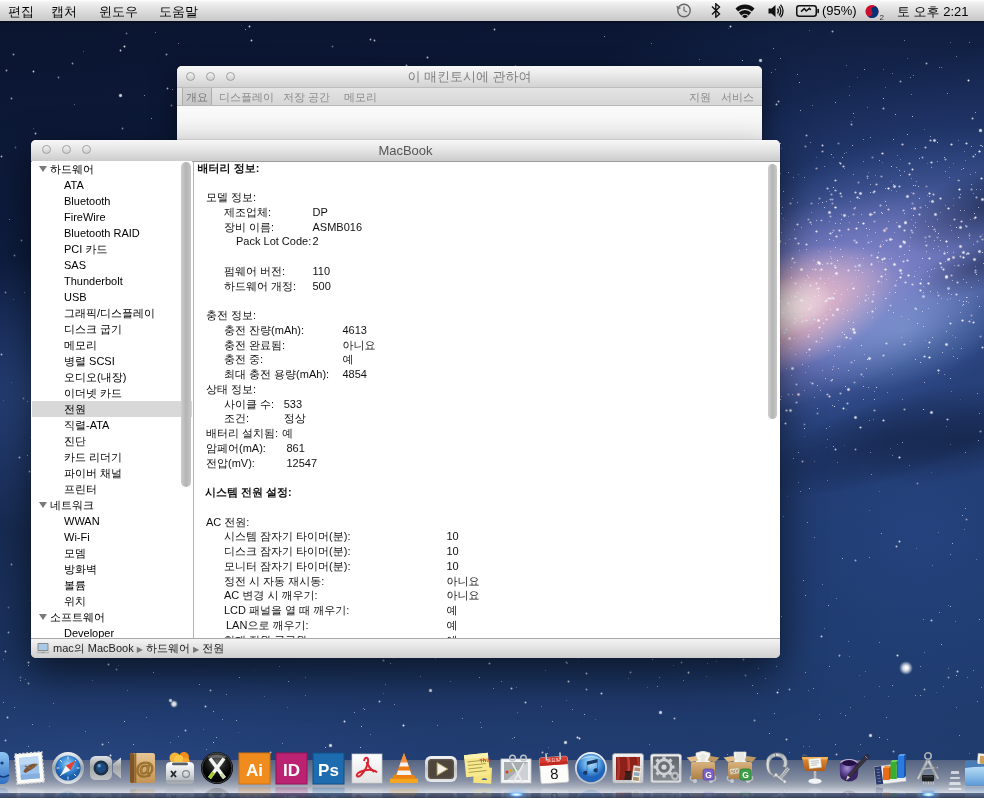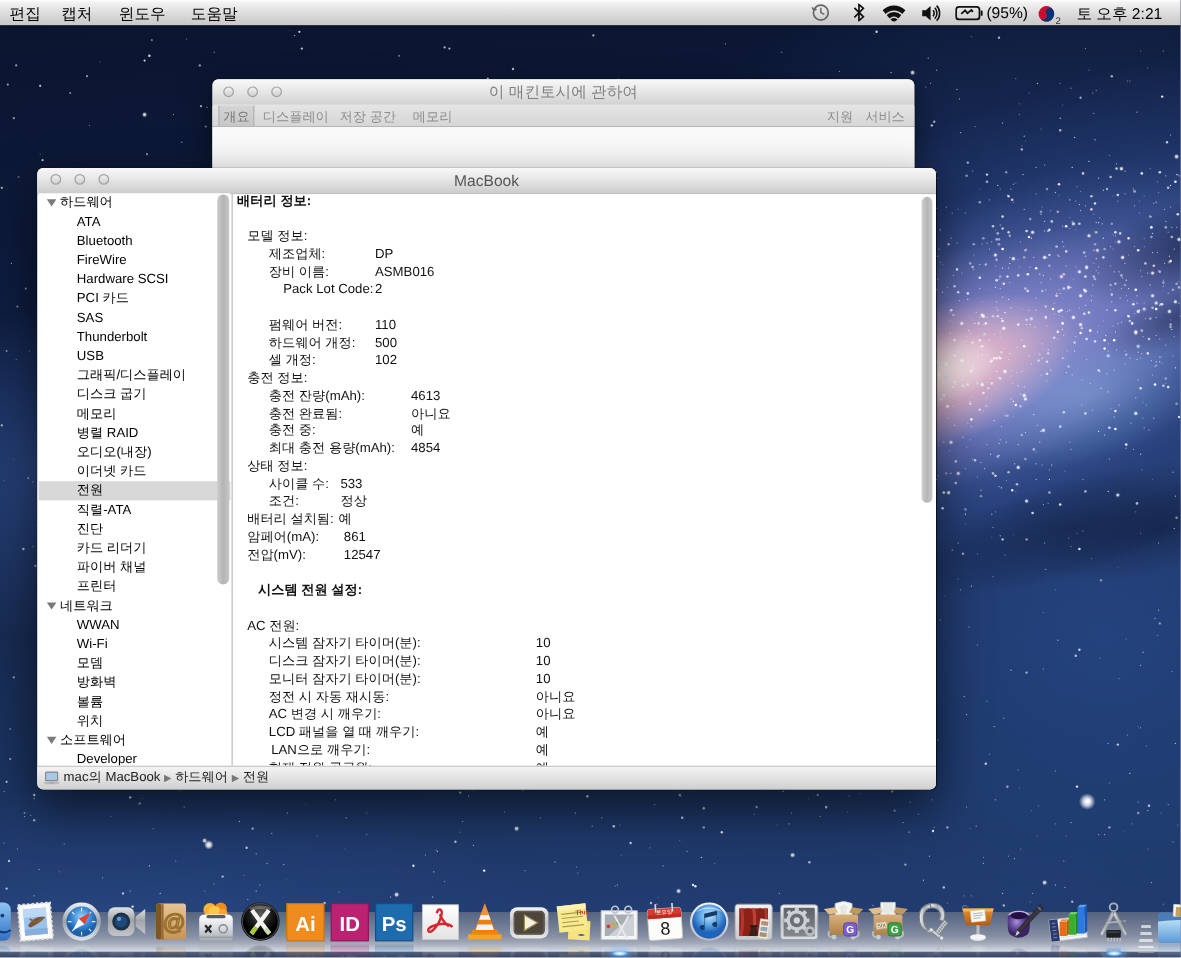--- a/index.html
+++ b/index.html
@@ -131,29 +131,29 @@
 <div id="mainwin">
   <div id="maintitle">MacBook</div>
   <div class="tcirc" style="left:11px;top:5px;"></div>
   <div class="tcirc" style="left:31px;top:5px;"></div>
   <div class="tcirc" style="left:51px;top:5px;"></div>
   <div id="sidebar">
     <div class="srow sec" style="top:0px;"><span class="tri"></span>하드웨어</div>
     <div class="srow chl" style="top:16px;">ATA</div>
     <div class="srow chl" style="top:32px;">Bluetooth</div>
     <div class="srow chl" style="top:48px;">FireWire</div>
-    <div class="srow chl" style="top:64px;">Hardware SCSI</div>
+    <div class="srow chl" style="top:64px;">Bluetooth RAID</div>
     <div class="srow chl" style="top:80px;">PCI 카드</div>
     <div class="srow chl" style="top:96px;">SAS</div>
     <div class="srow chl" style="top:112px;">Thunderbolt</div>
     <div class="srow chl" style="top:128px;">USB</div>
     <div class="srow chl" style="top:144px;">그래픽/디스플레이</div>
     <div class="srow chl" style="top:160px;">디스크 굽기</div>
     <div class="srow chl" style="top:176px;">메모리</div>
-    <div class="srow chl" style="top:192px;">병렬 RAID</div>
+    <div class="srow chl" style="top:192px;">병렬 SCSI</div>
     <div class="srow chl" style="top:208px;">오디오(내장)</div>
     <div class="srow chl" style="top:224px;">이더넷 카드</div>
     <div class="srow chl ssel" style="top:240px;">전원</div>
     <div class="srow chl" style="top:256px;">직렬-ATA</div>
     <div class="srow chl" style="top:272px;">진단</div>
     <div class="srow chl" style="top:288px;">카드 리더기</div>
     <div class="srow chl" style="top:304px;">파이버 채널</div>
     <div class="srow chl" style="top:320px;">프린터</div>
     <div class="srow sec" style="top:336px;"><span class="tri"></span>네트워크</div>
     <div class="srow chl" style="top:352px;">WWAN</div>
@@ -169,33 +169,32 @@
   <div id="vdivider"></div>
   <div id="contentpane">
 
 <div class="cline" style="top:-1.5px;"><span style="margin-left:3.6px;"><b>배터리 정보:</b></span></div>
 <div class="cline" style="top:42.75px;"><span style="margin-left:30px;">제조업체:</span><span class="val" style="left:118.5px;">DP</span></div>
 <div class="cline" style="top:28.0px;"><span style="margin-left:12px;">모델 정보:</span></div>
 <div class="cline" style="top:57.5px;"><span style="margin-left:30px;">장비 이름:</span><span class="val" style="left:118.5px;">ASMB016</span></div>
 <div class="cline" style="top:72.25px;"><span style="margin-left:42px;">Pack Lot Code:</span><span class="val" style="left:118.5px;">2</span></div>
 <div class="cline" style="top:101.75px;"><span style="margin-left:30px;">펌웨어 버전:</span><span class="val" style="left:118.5px;">110</span></div>
 <div class="cline" style="top:116.5px;"><span style="margin-left:30px;">하드웨어 개정:</span><span class="val" style="left:118.5px;">500</span></div>
-<div class="cline" style="top:131.25px;"><span style="margin-left:30px;">셀 개정:</span><span class="val" style="left:118.5px;">102</span></div>
 <div class="cline" style="top:146.0px;"><span style="margin-left:12px;">충전 정보:</span></div>
 <div class="cline" style="top:160.75px;"><span style="margin-left:30px;">충전 잔량(mAh):</span><span class="val" style="left:148.5px;">4613</span></div>
 <div class="cline" style="top:175.5px;"><span style="margin-left:30px;">충전 완료됨:</span><span class="val" style="left:148.5px;">아니요</span></div>
 <div class="cline" style="top:190.25px;"><span style="margin-left:30px;">충전 중:</span><span class="val" style="left:148.5px;">예</span></div>
 <div class="cline" style="top:205.0px;"><span style="margin-left:30px;">최대 충전 용량(mAh):</span><span class="val" style="left:148.5px;">4854</span></div>
 <div class="cline" style="top:219.75px;"><span style="margin-left:12px;">상태 정보:</span></div>
 <div class="cline" style="top:234.5px;"><span style="margin-left:30px;">사이클 수:</span><span class="val" style="left:89.7px;">533</span></div>
 <div class="cline" style="top:249.25px;"><span style="margin-left:30px;">조건:</span><span class="val" style="left:89.7px;">정상</span></div>
 <div class="cline" style="top:264.0px;"><span style="margin-left:12px;">배터리 설치됨:</span><span class="val" style="left:88px;">예</span></div>
 <div class="cline" style="top:278.75px;"><span style="margin-left:12px;">암페어(mA):</span><span class="val" style="left:92.5px;">861</span></div>
 <div class="cline" style="top:293.5px;"><span style="margin-left:12px;">전압(mV):</span><span class="val" style="left:92.5px;">12547</span></div>
-<div class="cline" style="top:323.0px;"><span style="margin-left:21px;"><b>시스템 전원 설정:</b></span></div>
+<div class="cline" style="top:323.0px;"><span style="margin-left:11px;"><b>시스템 전원 설정:</b></span></div>
 <div class="cline" style="top:352.5px;"><span style="margin-left:12px;">AC 전원:</span></div>
 <div class="cline" style="top:367.25px;"><span style="margin-left:30px;">시스템 잠자기 타이머(분):</span><span class="val" style="left:252.5px;">10</span></div>
 <div class="cline" style="top:382.0px;"><span style="margin-left:30px;">디스크 잠자기 타이머(분):</span><span class="val" style="left:252.5px;">10</span></div>
 <div class="cline" style="top:396.75px;"><span style="margin-left:30px;">모니터 잠자기 타이머(분):</span><span class="val" style="left:252.5px;">10</span></div>
 <div class="cline" style="top:411.5px;"><span style="margin-left:30px;">정전 시 자동 재시동:</span><span class="val" style="left:252.5px;">아니요</span></div>
 <div class="cline" style="top:426.25px;"><span style="margin-left:30px;">AC 변경 시 깨우기:</span><span class="val" style="left:252.5px;">아니요</span></div>
 <div class="cline" style="top:441.0px;"><span style="margin-left:30px;">LCD 패널을 열 때 깨우기:</span><span class="val" style="left:252.5px;">예</span></div>
 <div class="cline" style="top:455.75px;"><span style="margin-left:32px;">LAN으로 깨우기:</span><span class="val" style="left:252.5px;">예</span></div>
 <div class="cline" style="top:470.5px;"><span style="margin-left:30px;">현재 전원 공급원:</span><span class="val" style="left:252.5px;">예</span></div>
 </div>

